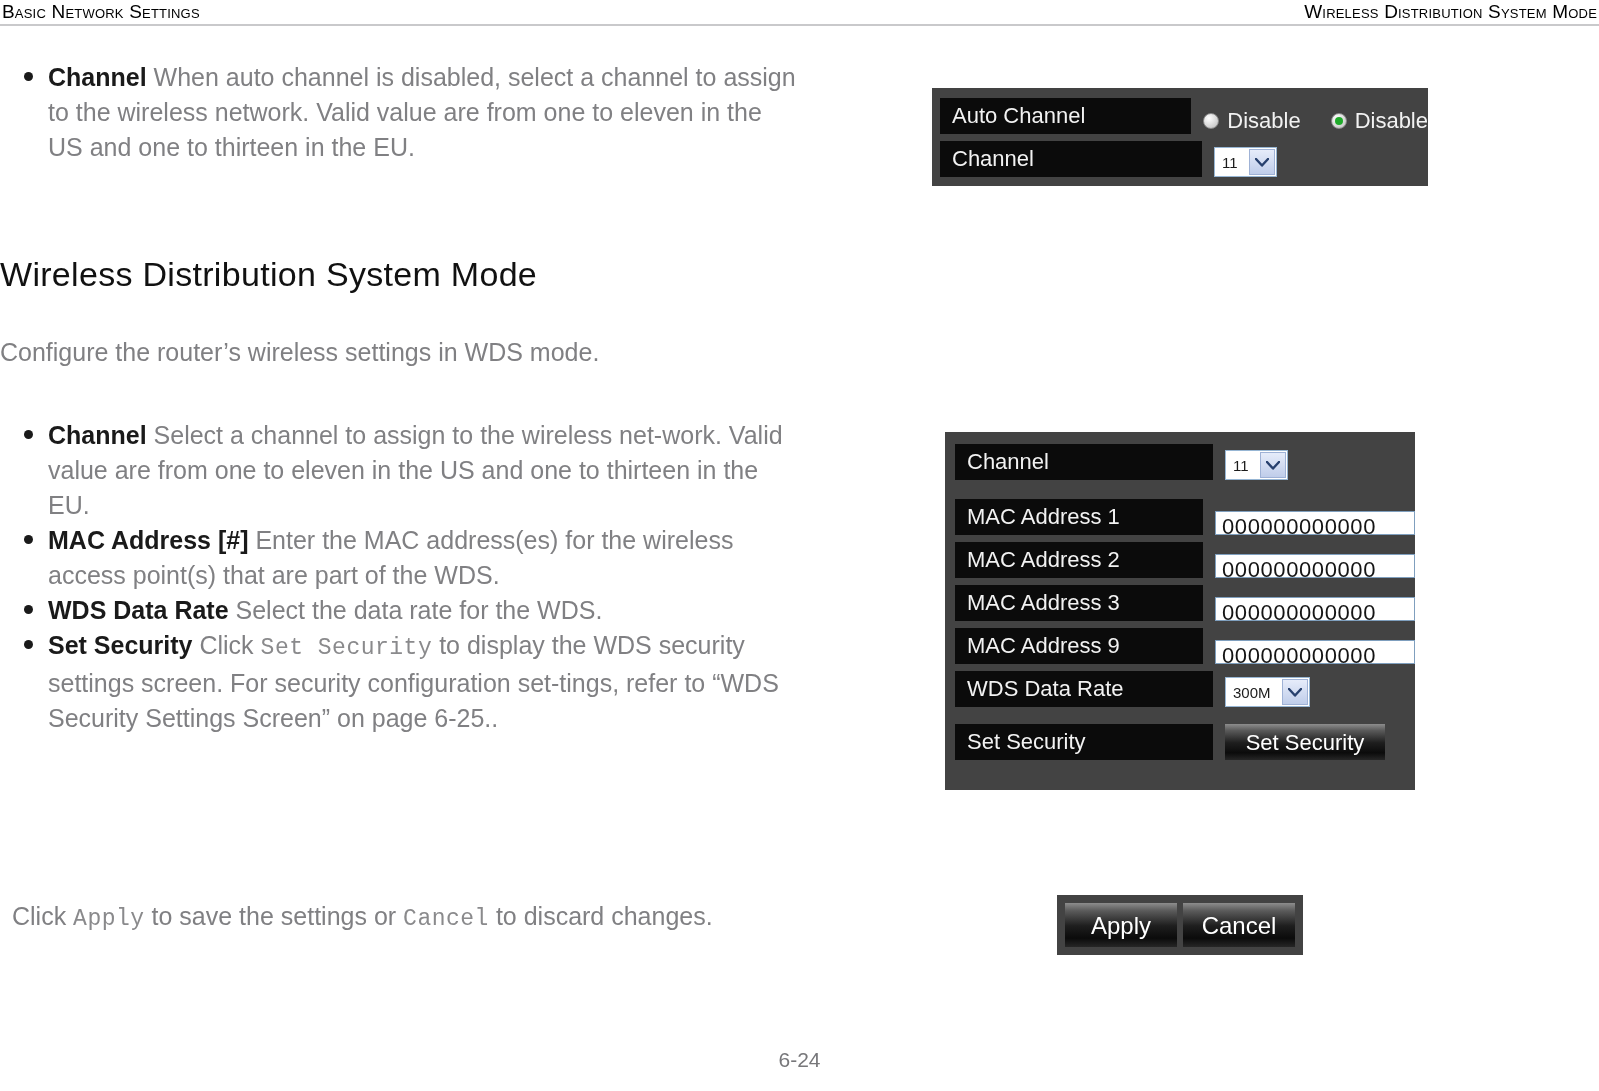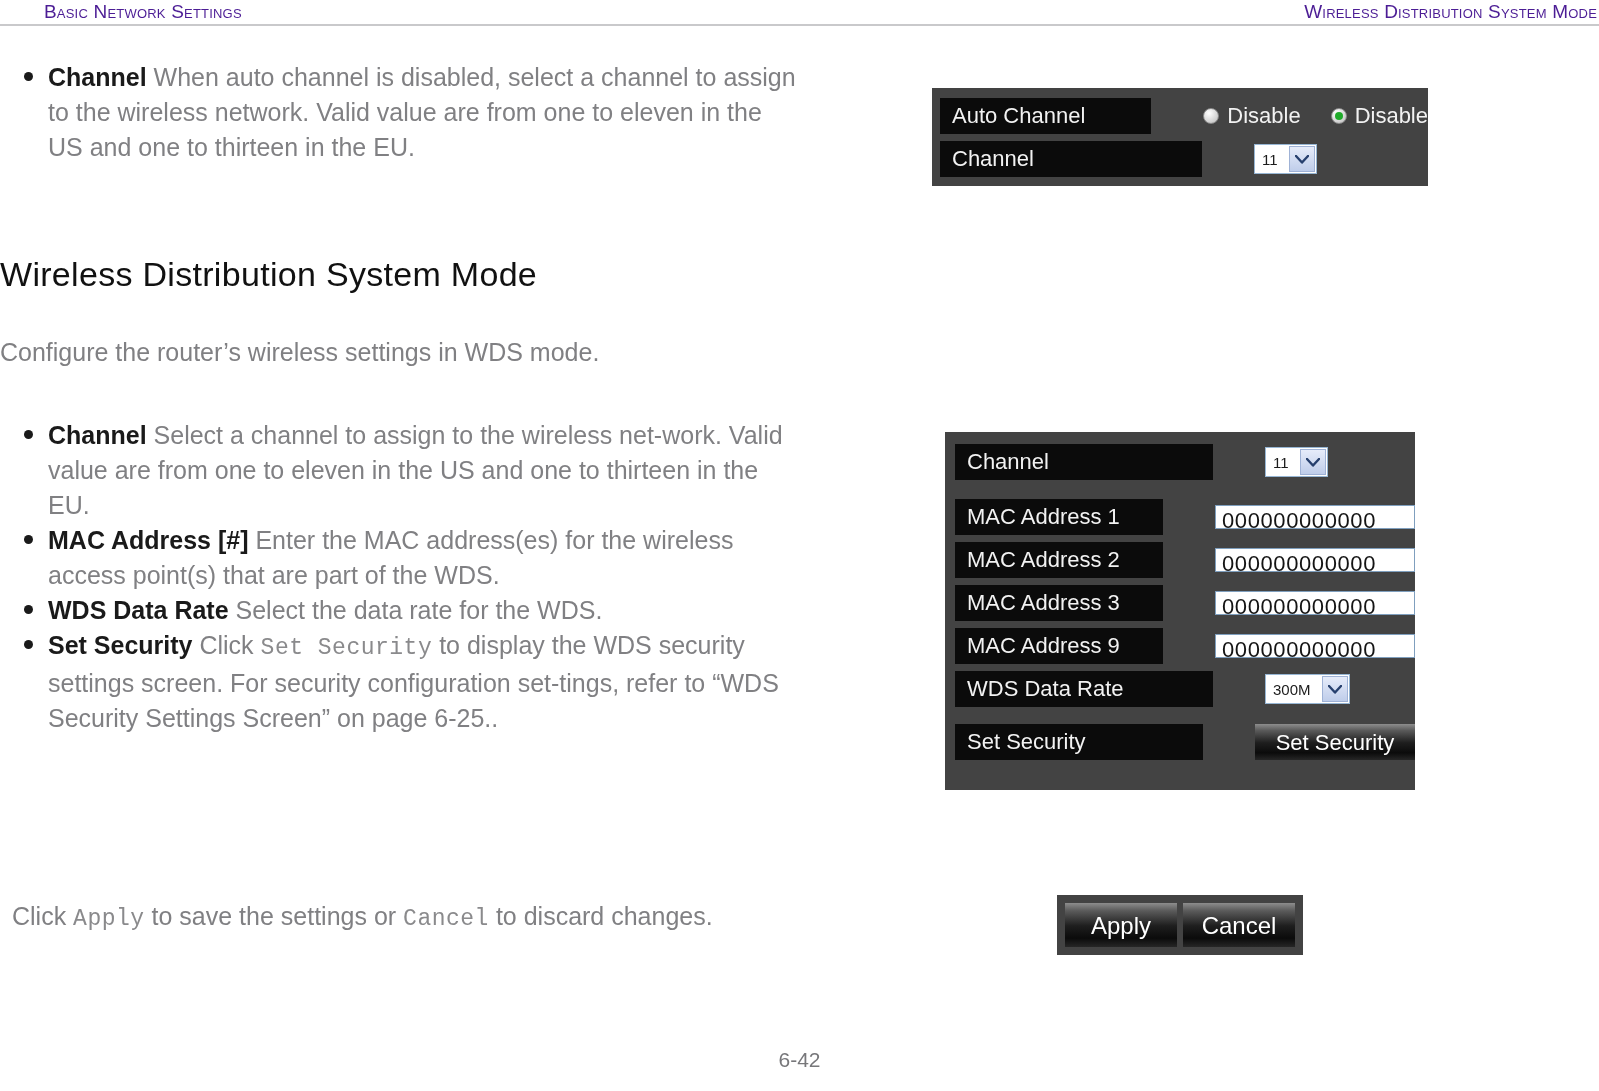--- a/index.html
+++ b/index.html
@@ -23,23 +23,22 @@
     left: 0;
     width: 1599px;
     height: 26px;
   }
   .header-left, .header-right {
     position: absolute;
     top: 1px;
     font-size: 19px;
     font-variant: small-caps;
     letter-spacing: 0.2px;
-    color: #4c1d95;
-    white-space: nowrap;
-    margin-left: 42px;
+    color: #000000;
+    white-space: nowrap;
   }
   .header-left  { left: 2px; }
   .header-right { right: 2px; }
   .header-rule {
     position: absolute;
     top: 24px;
     left: 0;
     width: 1599px;
     height: 2px;
     background: #c9c9cb;
@@ -150,23 +149,22 @@
   .panel-b {
     left: 945px;
     top: 432px;
     width: 470px;
     height: 358px;
     padding: 12px 0 0 10px;
   }
 
   .ui-row {
     display: flex;
-    align-items: center;
+    align-items: flex-end;
     margin-bottom: 7px;
-    gap: 40px;
   }
   .ui-label {
     background: #0b0b0b;
     color: #f2f2f2;
     font-size: 22px;
     height: 36px;
     line-height: 36px;
     padding-left: 12px;
     box-sizing: border-box;
     white-space: nowrap;
@@ -332,21 +330,21 @@
   <li>
     <span class="dot"></span>
     <b>Set Security</b><span>  Click </span><span class="mono">Set Security</span><span> to display the WDS security settings screen. For security configuration set-tings, refer to “WDS Security Settings Screen” on page 6-25..</span>
   </li>
 </ul>
 
 <div class="closing-para">
   <span>Click </span><span class="mono">Apply</span><span> to save the settings or </span><span class="mono">Cancel</span><span> to discard changes.</span>
 </div>
 
-<div class="page-number">6-42</div>
+<div class="page-number">6-24</div>
 
 <div class="ui-panel panel-a">
 
   <div class="ui-row">
     <div class="ui-label">Auto Channel</div>
     <div class="ui-control">
       <div class="radio-group">
         <label class="radio-item">
           <span class="radio-mark"></span>
           <span>Disable</span>

